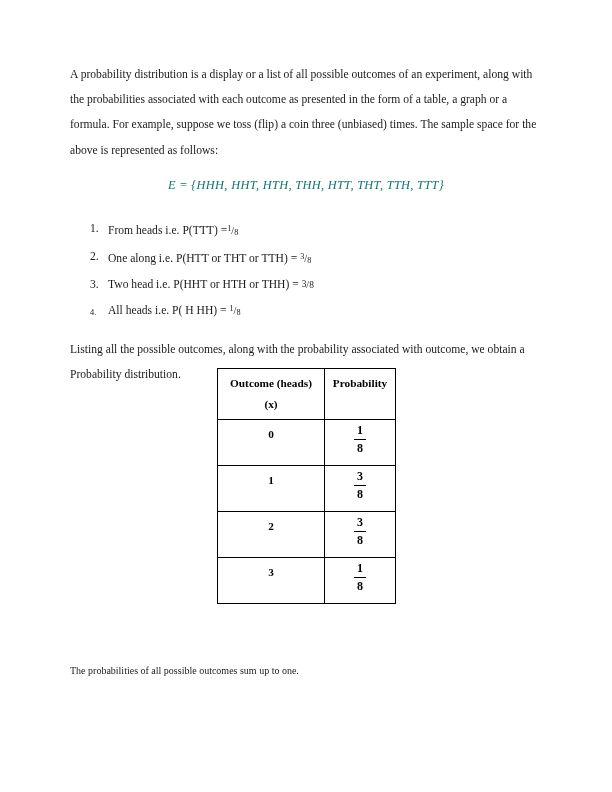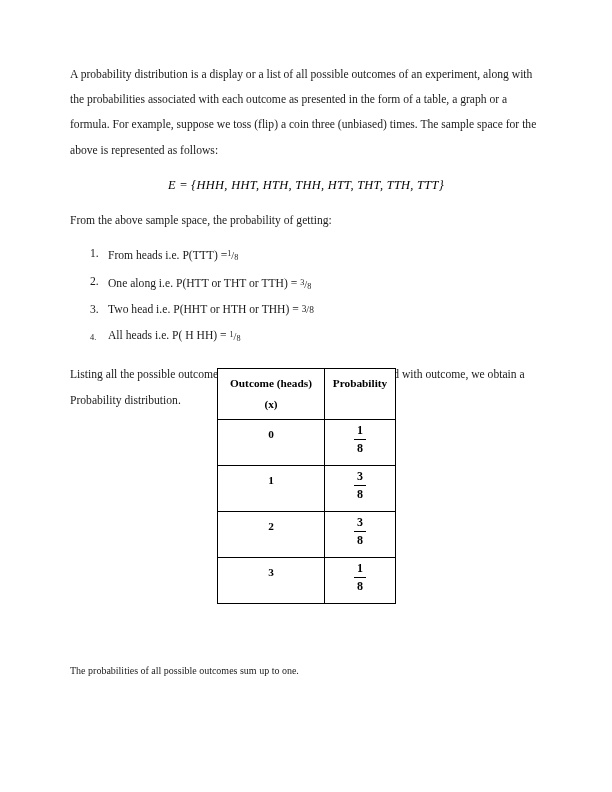--- a/index.html
+++ b/index.html
@@ -41,21 +41,21 @@
 
   .equation {
     margin: 0;
     padding: 0;
     text-align: center;
     font-family: "Liberation Serif", "DejaVu Serif", serif;
     font-style: italic;
     font-size: 12.4px;
     line-height: 25px;
     letter-spacing: 0.3px;
-    color: #000000;
+    color: #0f766e;
   }
 
   ol.problist {
     margin: 0;
     padding: 0;
     list-style: none;
   }
   ol.problist li {
     position: relative;
     font-size: 11.6px;
@@ -162,21 +162,20 @@
     <p class="para">A probability distribution is a display or a list of all possible outcomes of an experiment, along with the probabilities associated with each outcome as presented in the form of a table, a graph or a formula. For example, suppose we toss (flip) a coin three (unbiased) times.  The sample space for the above is represented as follows:</p>
 
     <div class="gap-after-para"></div>
 
     <div class="equation">
       <span>E  =  {HHH, HHT, HTH, THH, HTT, THT, TTH, TTT}</span>
     </div>
 
     <div class="gap-after-para"></div>
 
-    <p class="para">From the above sample space, the probability of getting:</p>
 
     <div style="height:9px"></div>
 
     <ol class="problist">
       <li>
         <span class="num">1.</span>
         <span>From heads i.e. P(TTT)  =</span><span class="sfrac"><span class="n">1</span><span class="sl">/</span><span class="d">8</span></span>
       </li>
       <li>
         <span class="num">2.</span>

